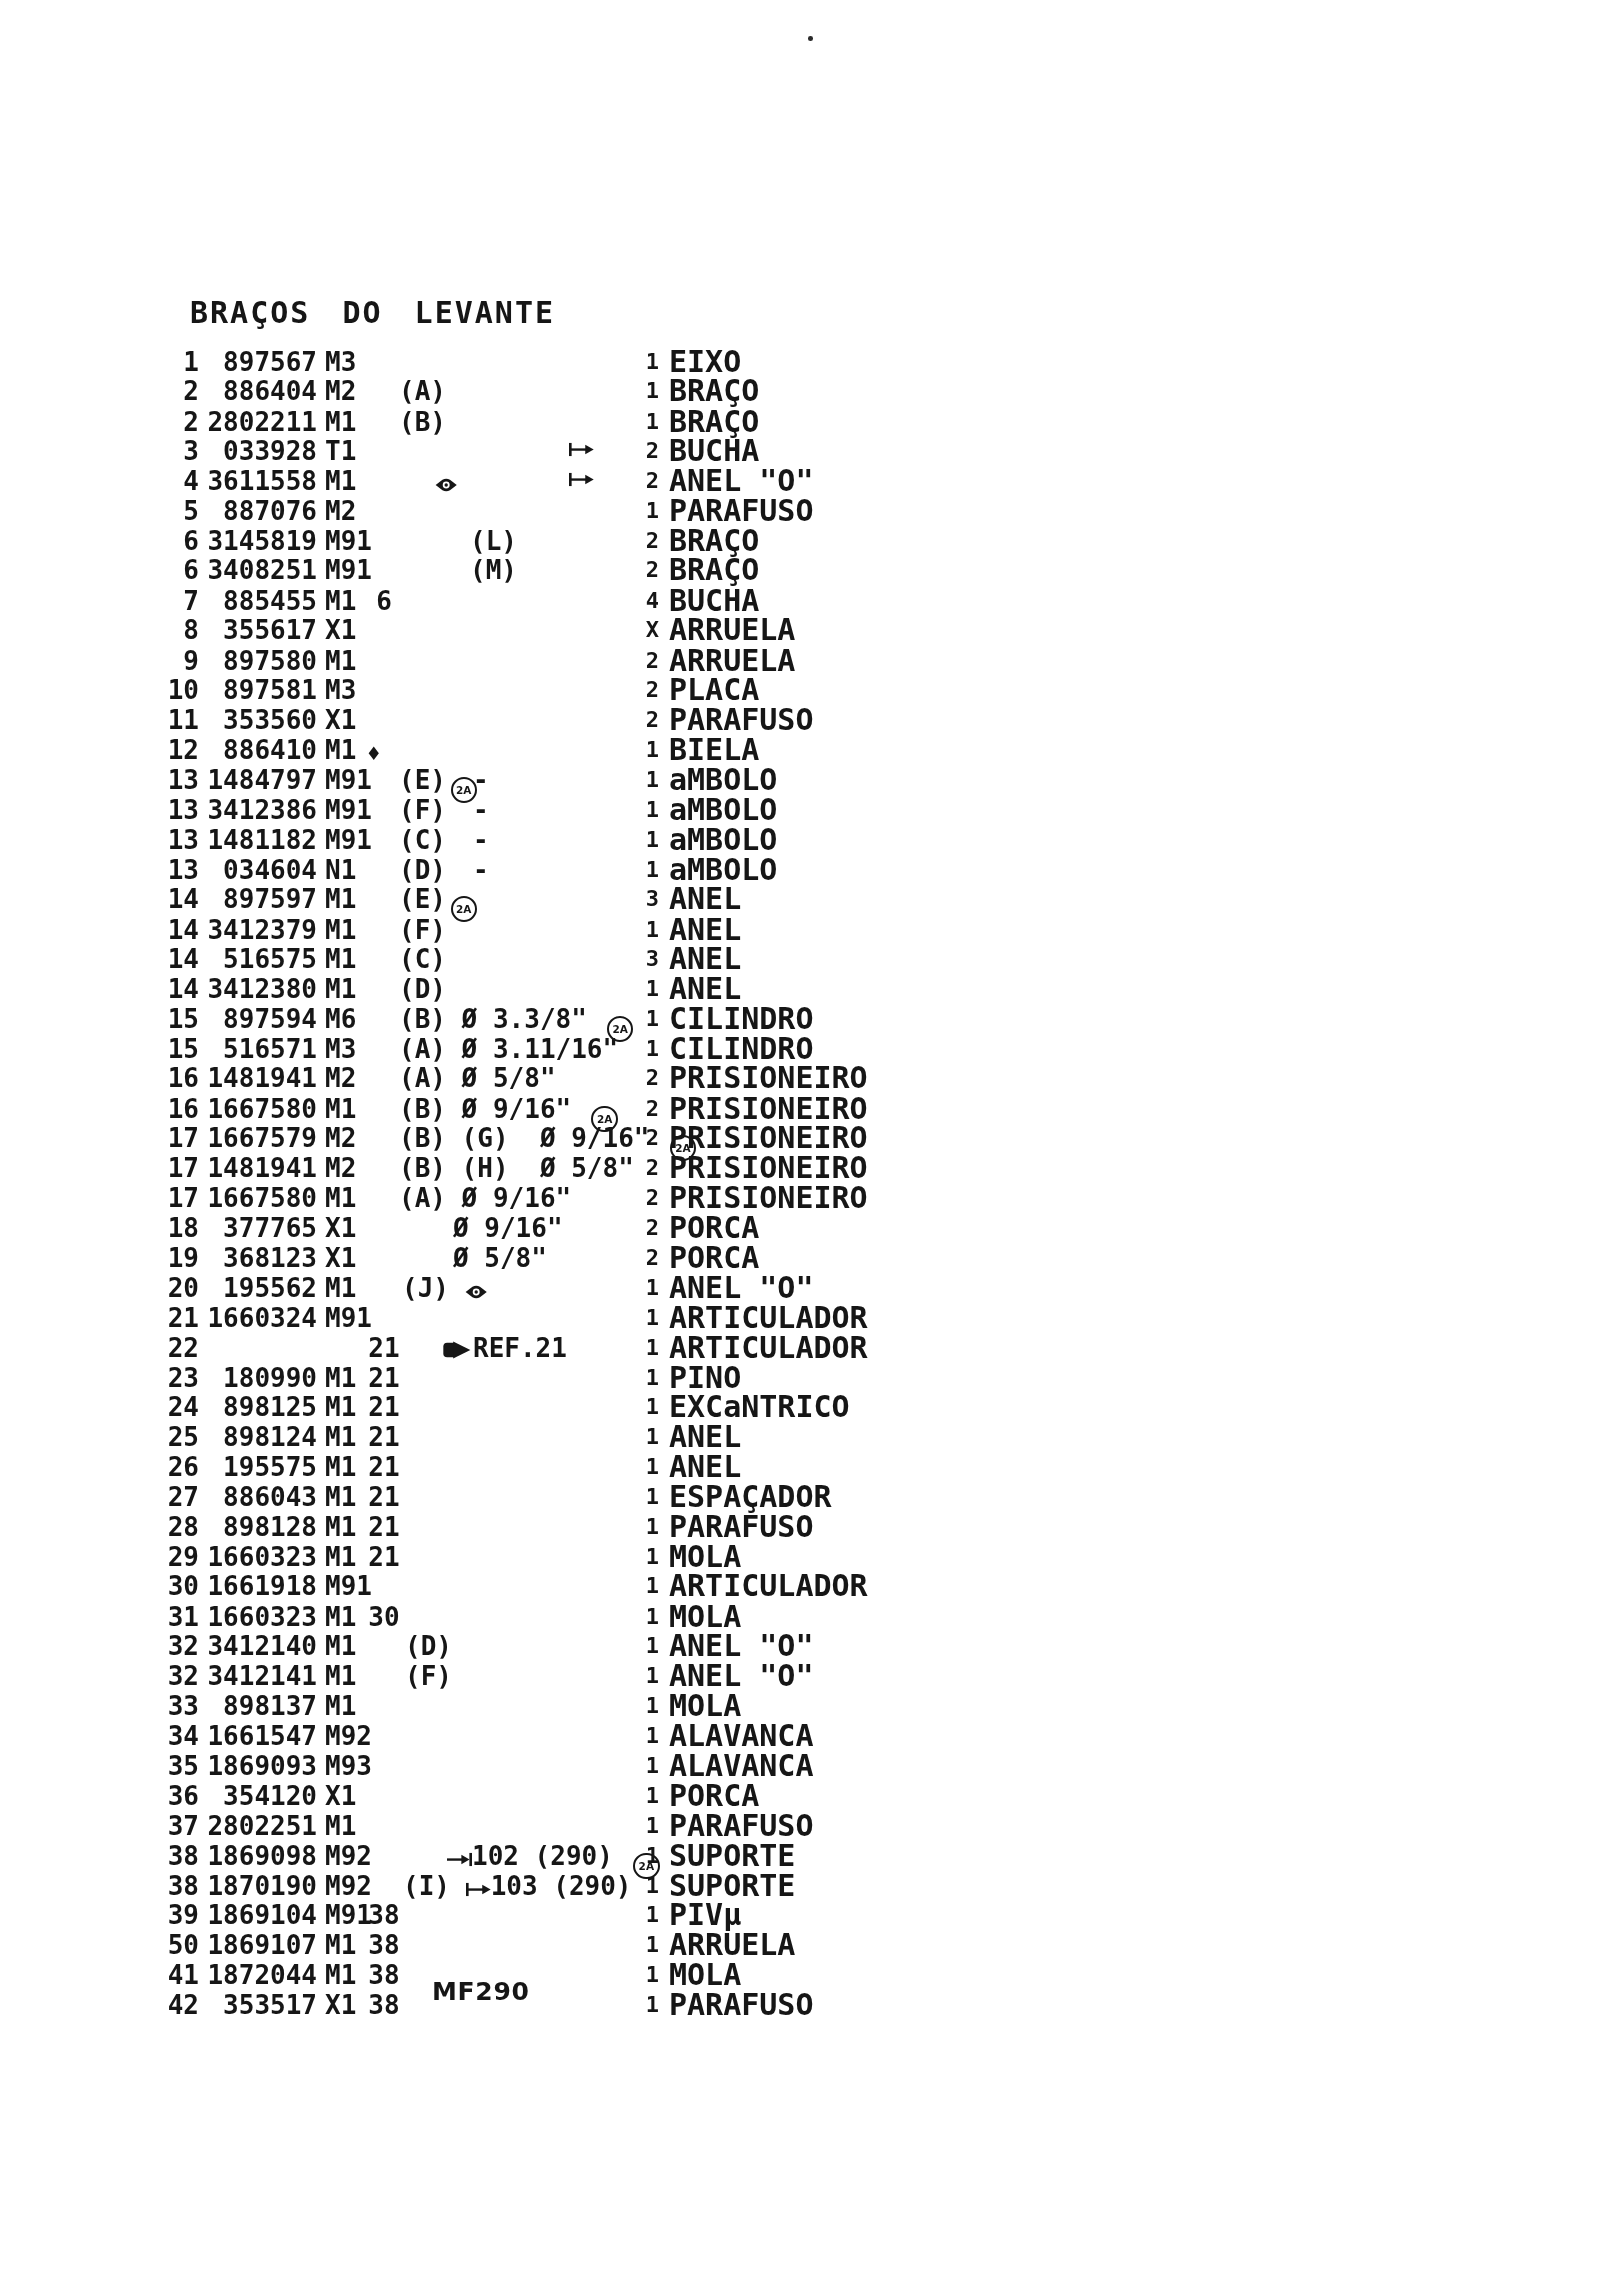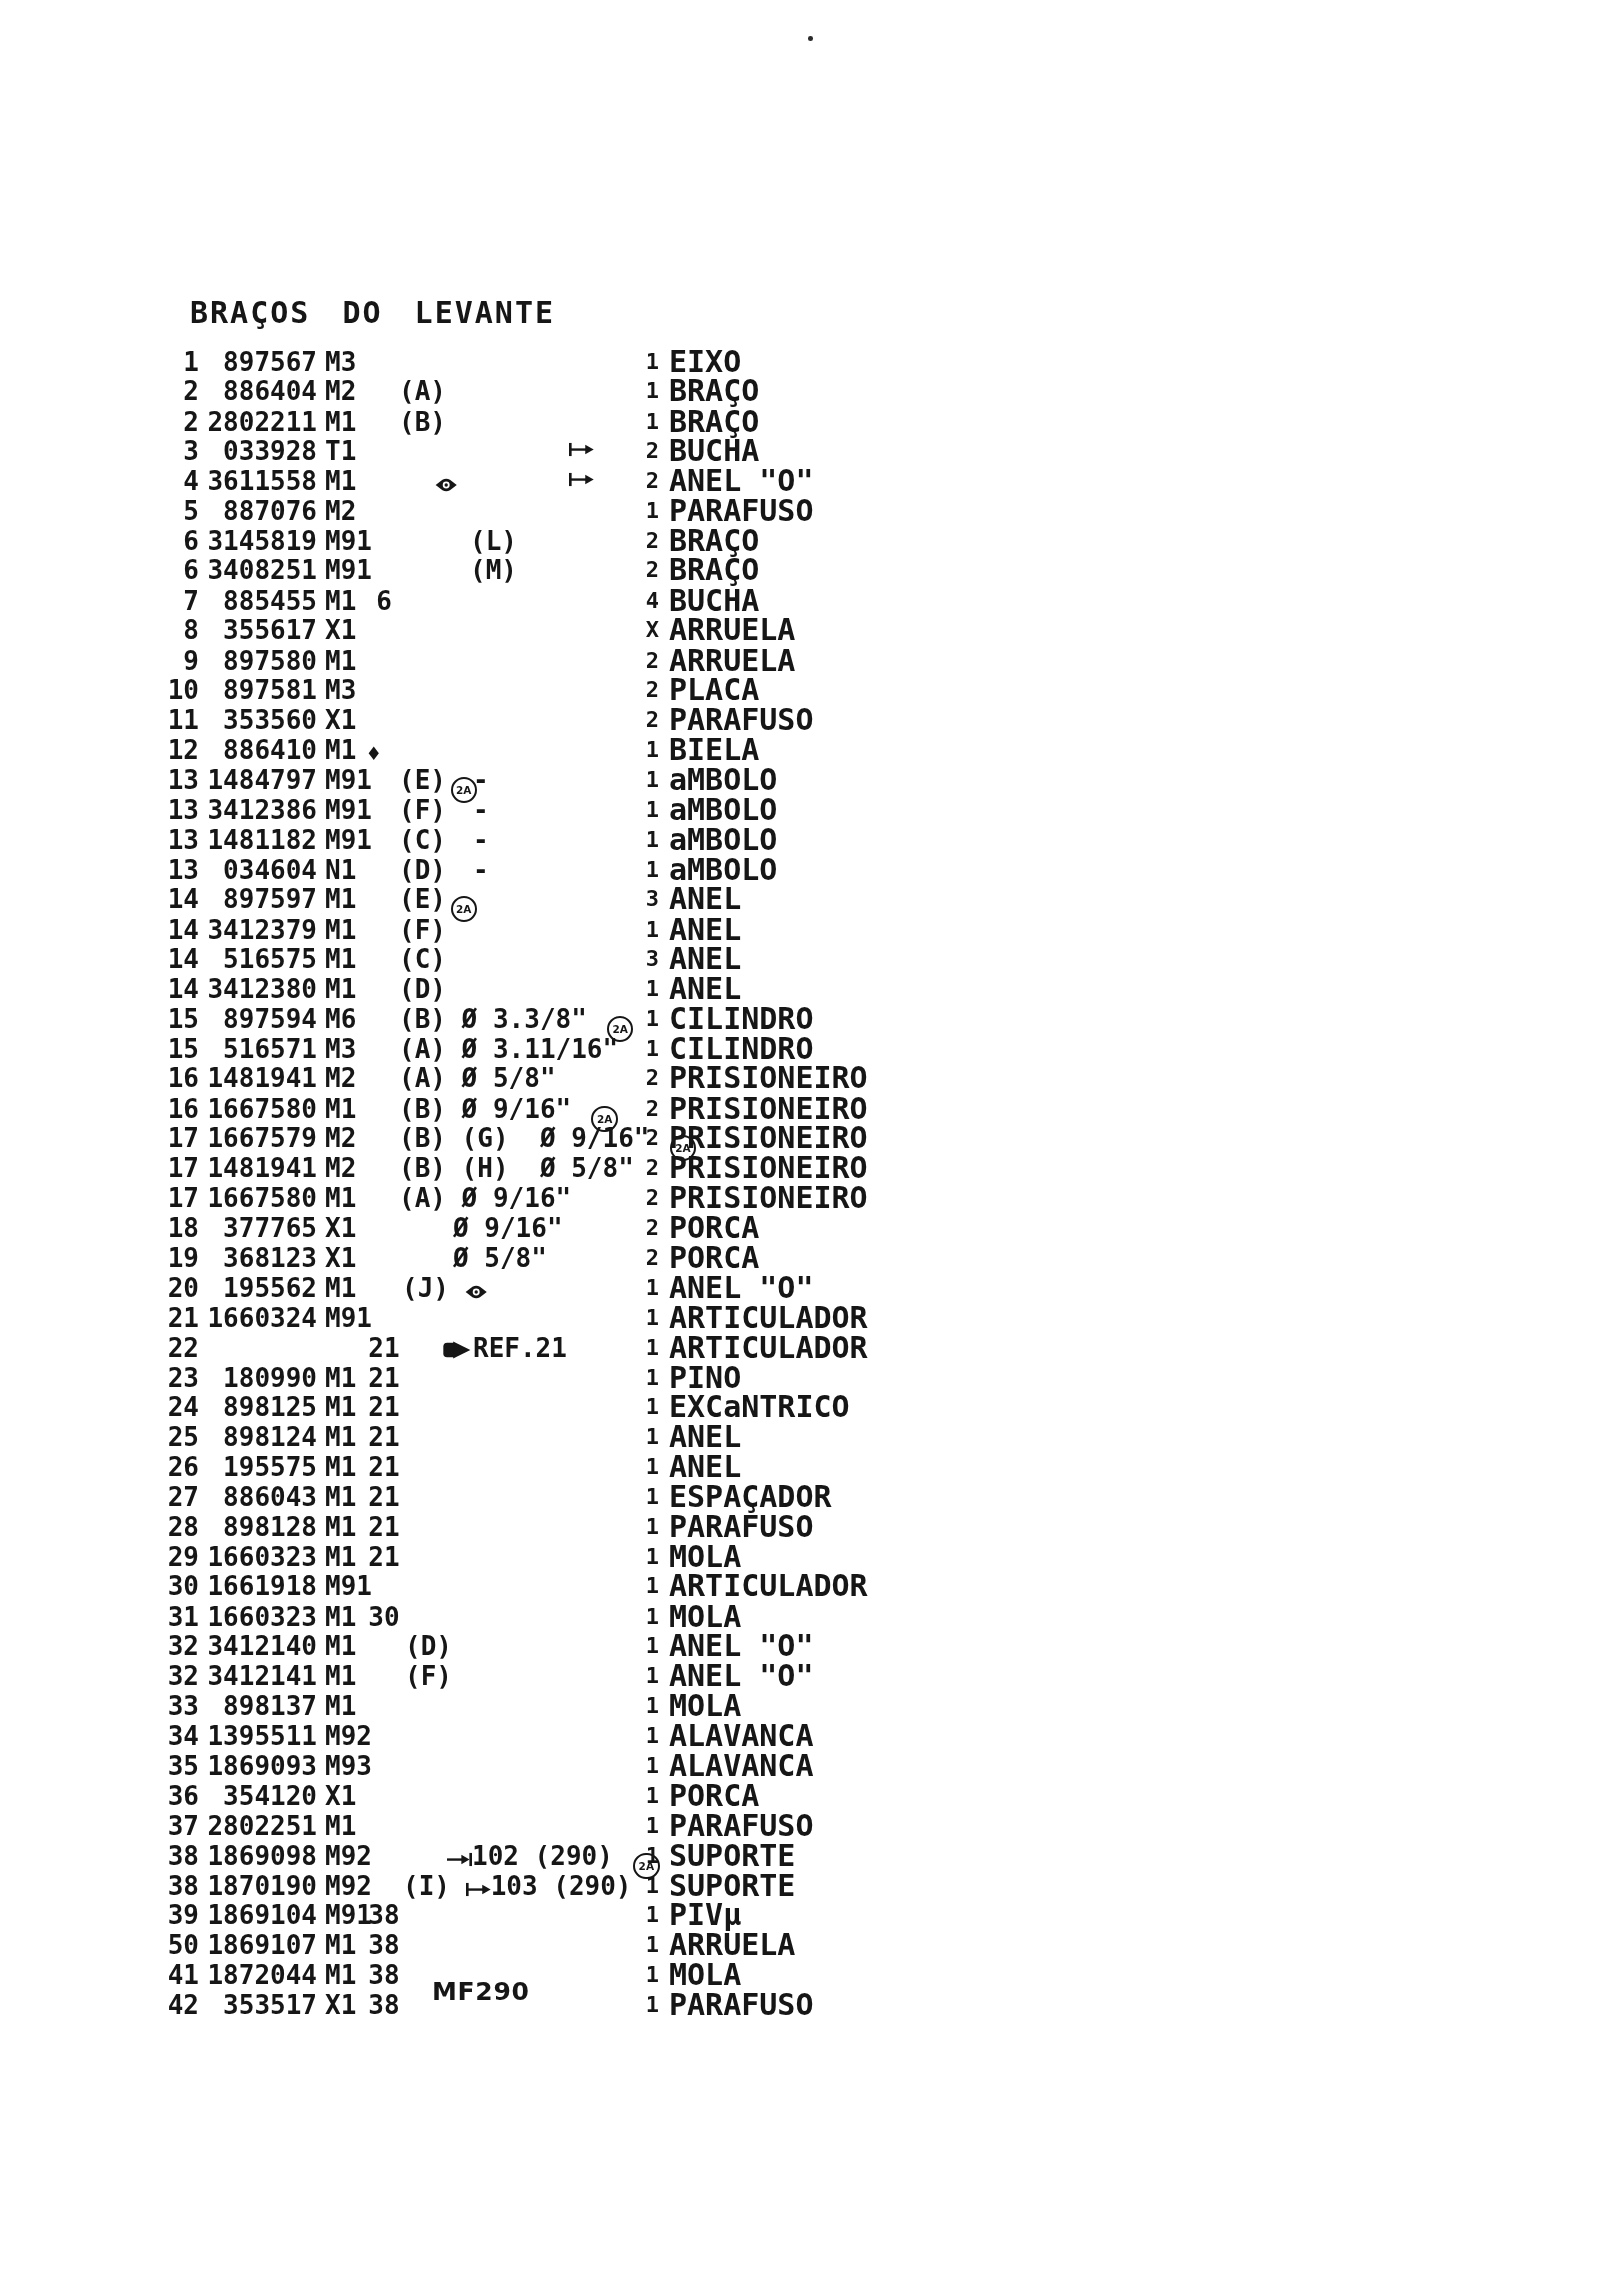--- a/index.html
+++ b/index.html
@@ -409,21 +409,21 @@
       </div>
       <div class="row" style="top: 1691px;">
         <span class="col c-item">33</span>
         <span class="col c-part">898137</span>
         <span class="col c-suf">M1</span>
         <span class="col c-qty">1</span>
         <span class="col c-desc">MOLA</span>
       </div>
       <div class="row" style="top: 1721px;">
         <span class="col c-item">34</span>
-        <span class="col c-part">1395511</span>
+        <span class="col c-part">1661547</span>
         <span class="col c-suf">M92</span>
         <span class="col c-qty">1</span>
         <span class="col c-desc">ALAVANCA</span>
       </div>
       <div class="row" style="top: 1751px;">
         <span class="col c-item">35</span>
         <span class="col c-part">1869093</span>
         <span class="col c-suf">M93</span>
         <span class="col c-qty">1</span>
         <span class="col c-desc">ALAVANCA</span>

